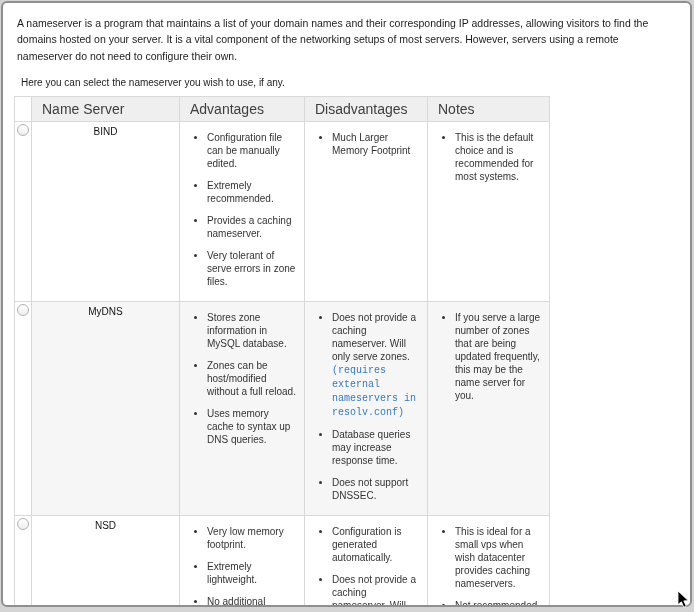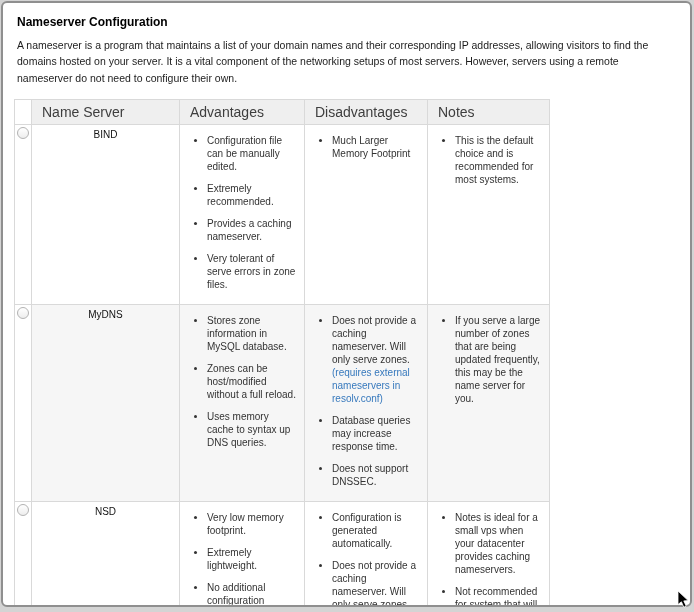--- a/index.html
+++ b/index.html
@@ -50,36 +50,36 @@
   .list-cell ul { margin:0; padding:0 0 0 13px; }
   .list-cell li {
     font-size:10px; line-height:1.3; color:#333; margin:0 0 9px 6px;
   }
   tr.stripe td { background:#f6f6f6; }
   
   tbody tr:nth-child(1) td { height:117px; }
   tbody tr:nth-child(2) td { height:135px; }
   tbody tr:nth-child(3) td { height:179px; }
   tbody tr:nth-child(4) td { height:71px; }
-  a.link { color:#3779bd; text-decoration:none; cursor:pointer; }
+  a.link { color:#3779bd; text-decoration:none; cursor:pointer;font-family:Liberation Mono, monospace; }
   .radio {
     display:inline-block; width:12px; height:12px; border-radius:50%;
     border:1px solid #b3b3b3;
     background:linear-gradient(#ffffff,#ededed);
     box-sizing:border-box; position:relative; cursor:pointer;
   }
   .cursor { position:absolute; left:677px; top:591px; z-index:10; }
 </style>
 </head>
 <body>
 
 <div class="frame">
   <div class="content">
-    <h1 class="page-title">Nameserver Configuration</h1>
     <p class="intro">A nameserver is a program that maintains a list of your domain names and their corresponding IP addresses, allowing visitors to find the domains hosted on your server. It is a vital component of the networking setups of most servers. However, servers using a remote nameserver do not need to configure their own.</p>
+    <p class="instruction">Here you can select the nameserver you wish to use, if any.</p>
 
     <table class="ns-table">
       <colgroup>
         <col style="width:17px">
         <col style="width:148px">
         <col style="width:125px">
         <col style="width:123px">
         <col style="width:122px">
       </colgroup>
       <thead>
@@ -148,21 +148,21 @@
               </ul>
             </td>
             <td class="list-cell">
               <ul>
                 <li>Configuration is generated automatically.</li>
                 <li>Does not provide a caching nameserver. Will only serve zones. <a class="link" href="#" style="color: rgb(55, 121, 189);">(requires external nameservers in resolv.conf)</a></li>
               </ul>
             </td>
             <td class="list-cell">
               <ul>
-                <li>Notes is ideal for a small vps when your datacenter provides caching nameservers.</li>
+                <li>This is ideal for a small vps when wish datacenter provides caching nameservers.</li>
                 <li>Not recommended for system that will host many DNS zones or IP addresses.</li>
               </ul>
             </td>
           </tr>
         </tbody>
     </table>
   </div>
 </div>
 
 <svg class="cursor" width="14" height="18" viewBox="0 0 14 18">

